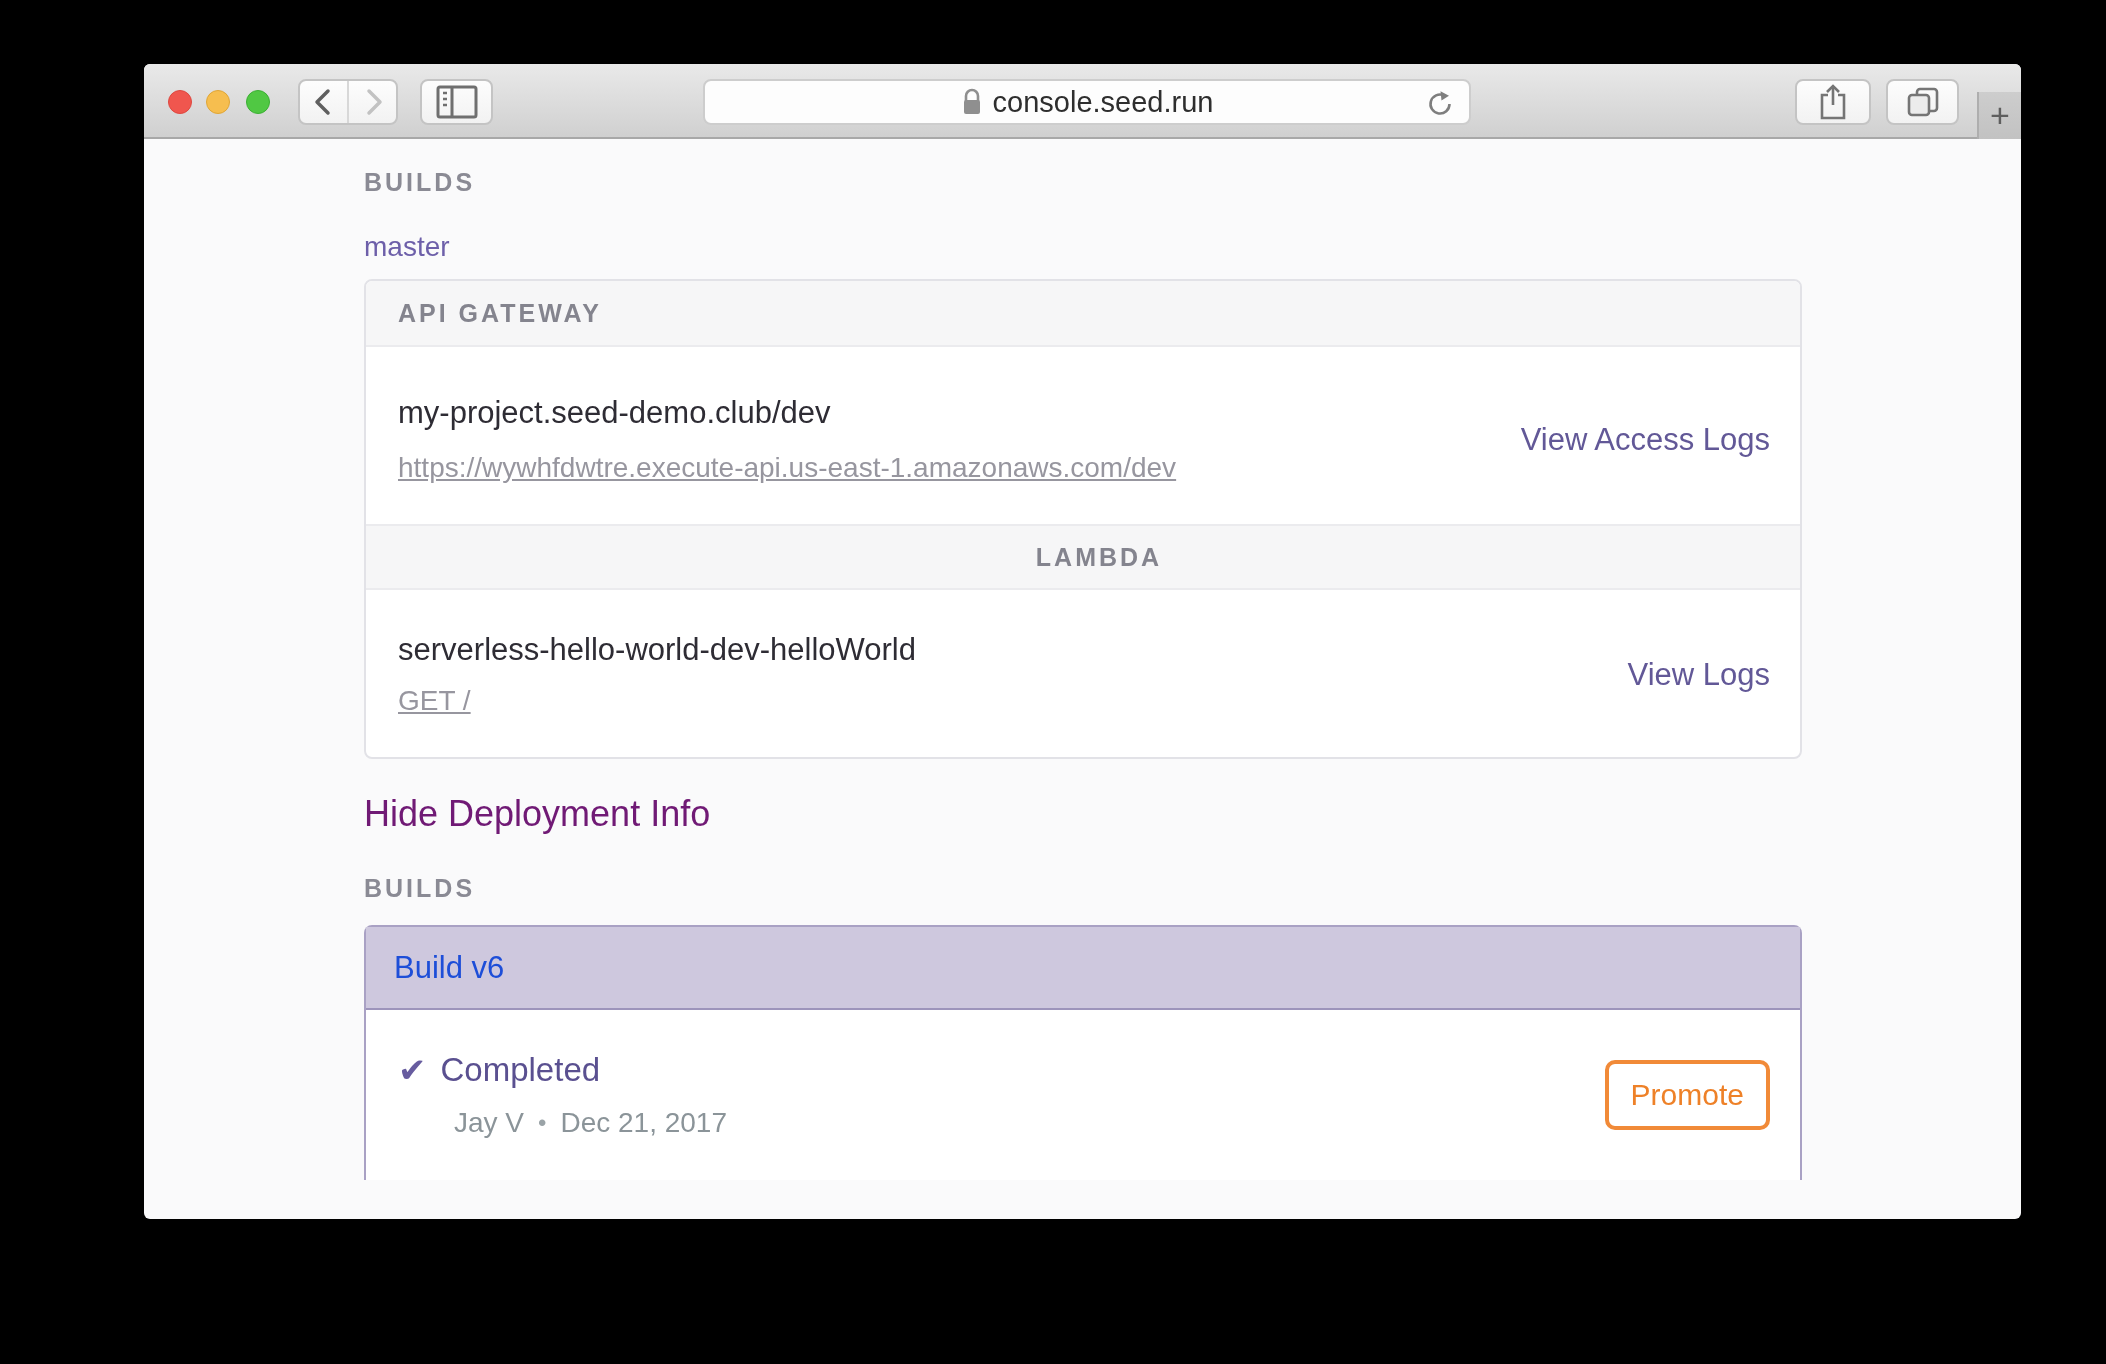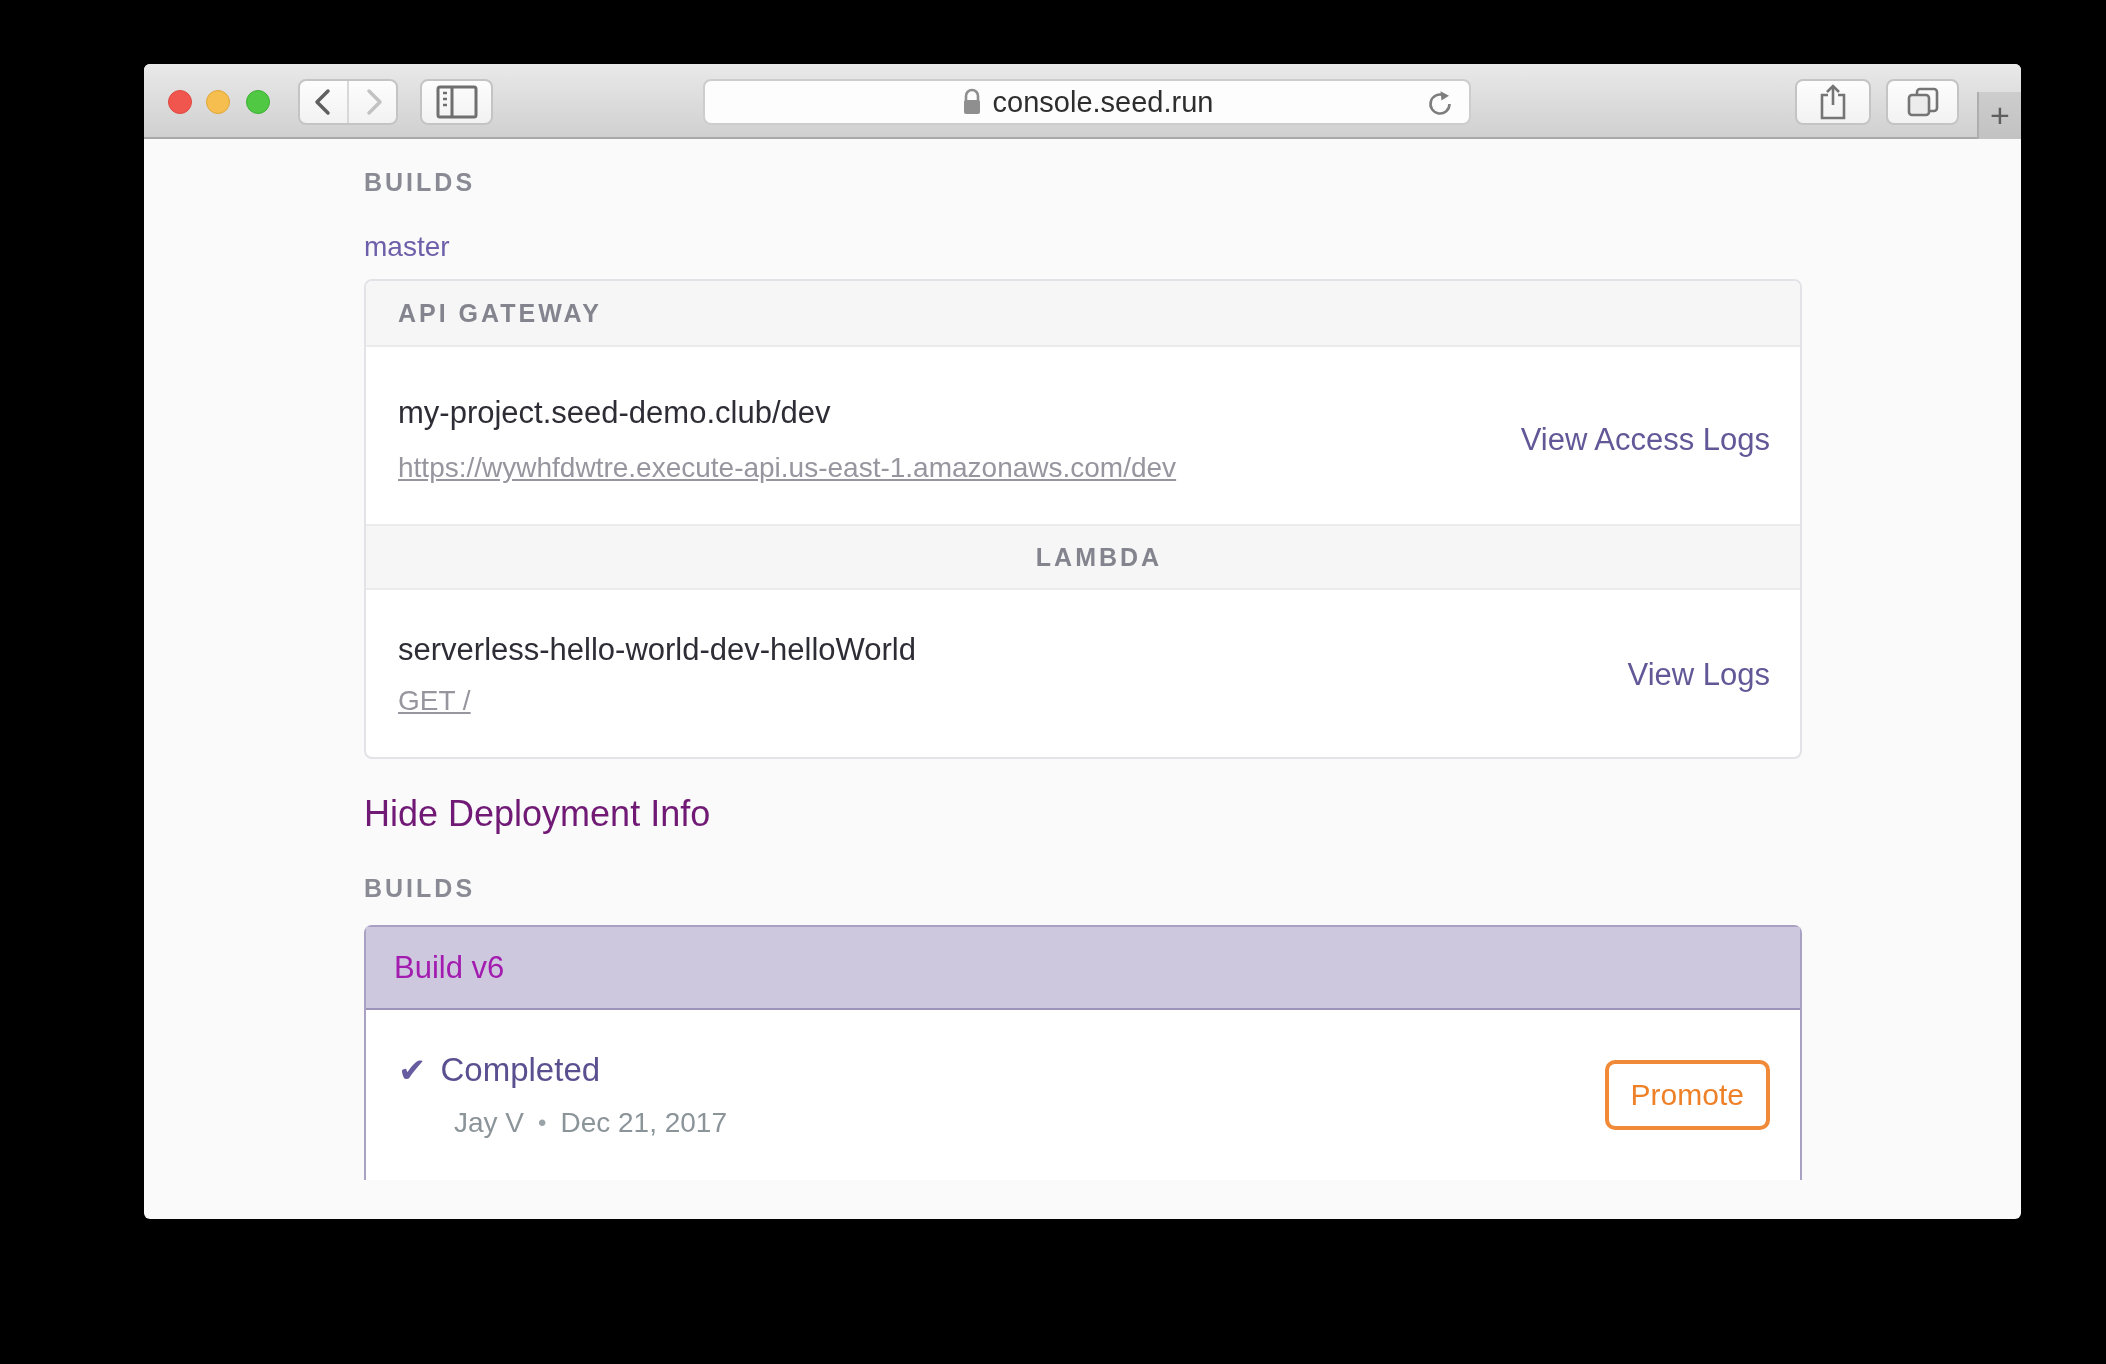--- a/index.html
+++ b/index.html
@@ -81,21 +81,21 @@
     color:#701a75; text-decoration:none; cursor:pointer;
   }
   .builds-label { margin-top:44px; }
   .build-card {
     margin-top:24px; width:1438px; box-sizing:border-box; background:#fff;
     border:2px solid #A9A1C4; border-bottom:none; border-radius:8px 8px 0 0;
   }
   .build-head {
     height:83px; box-sizing:border-box; background:#CEC8DE;
     border-bottom:2px solid #9D94BB; display:flex; align-items:center;
-    padding-left:28px; font-size:31px; color:#a21caf; cursor:pointer;
+    padding-left:28px; font-size:31px; color:#1d4ed8; cursor:pointer;
   }
   .build-body {
     display:flex; align-items:center; justify-content:space-between;
     padding:41px 30px 41px 32px;
   }
   .status-row { display:flex; align-items:center; font-size:33px; color:#5A5090; }
   .check { font-size:34px; color:#675C9F; margin-right:14px; line-height:1; }
   .meta-row {
     margin-top:18px; margin-left:56px; display:flex; align-items:center; gap:14px;
     font-size:28px; color:#8B9499;

